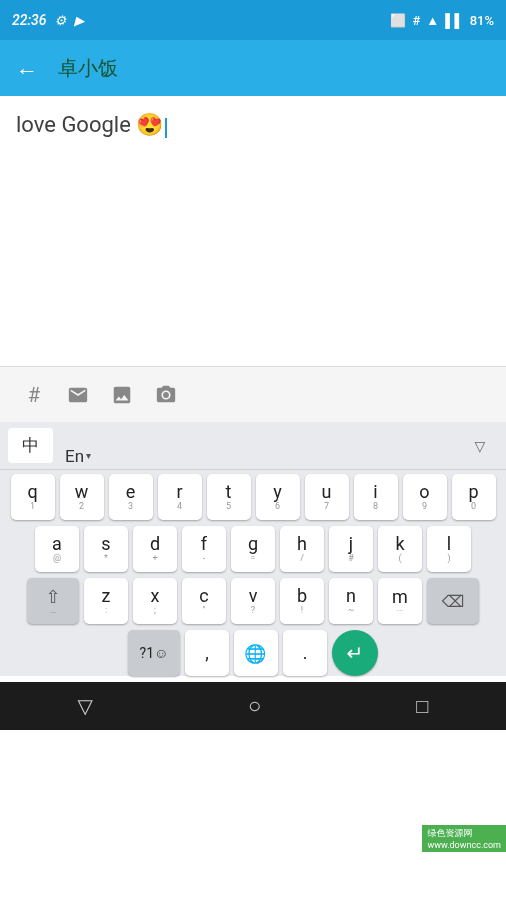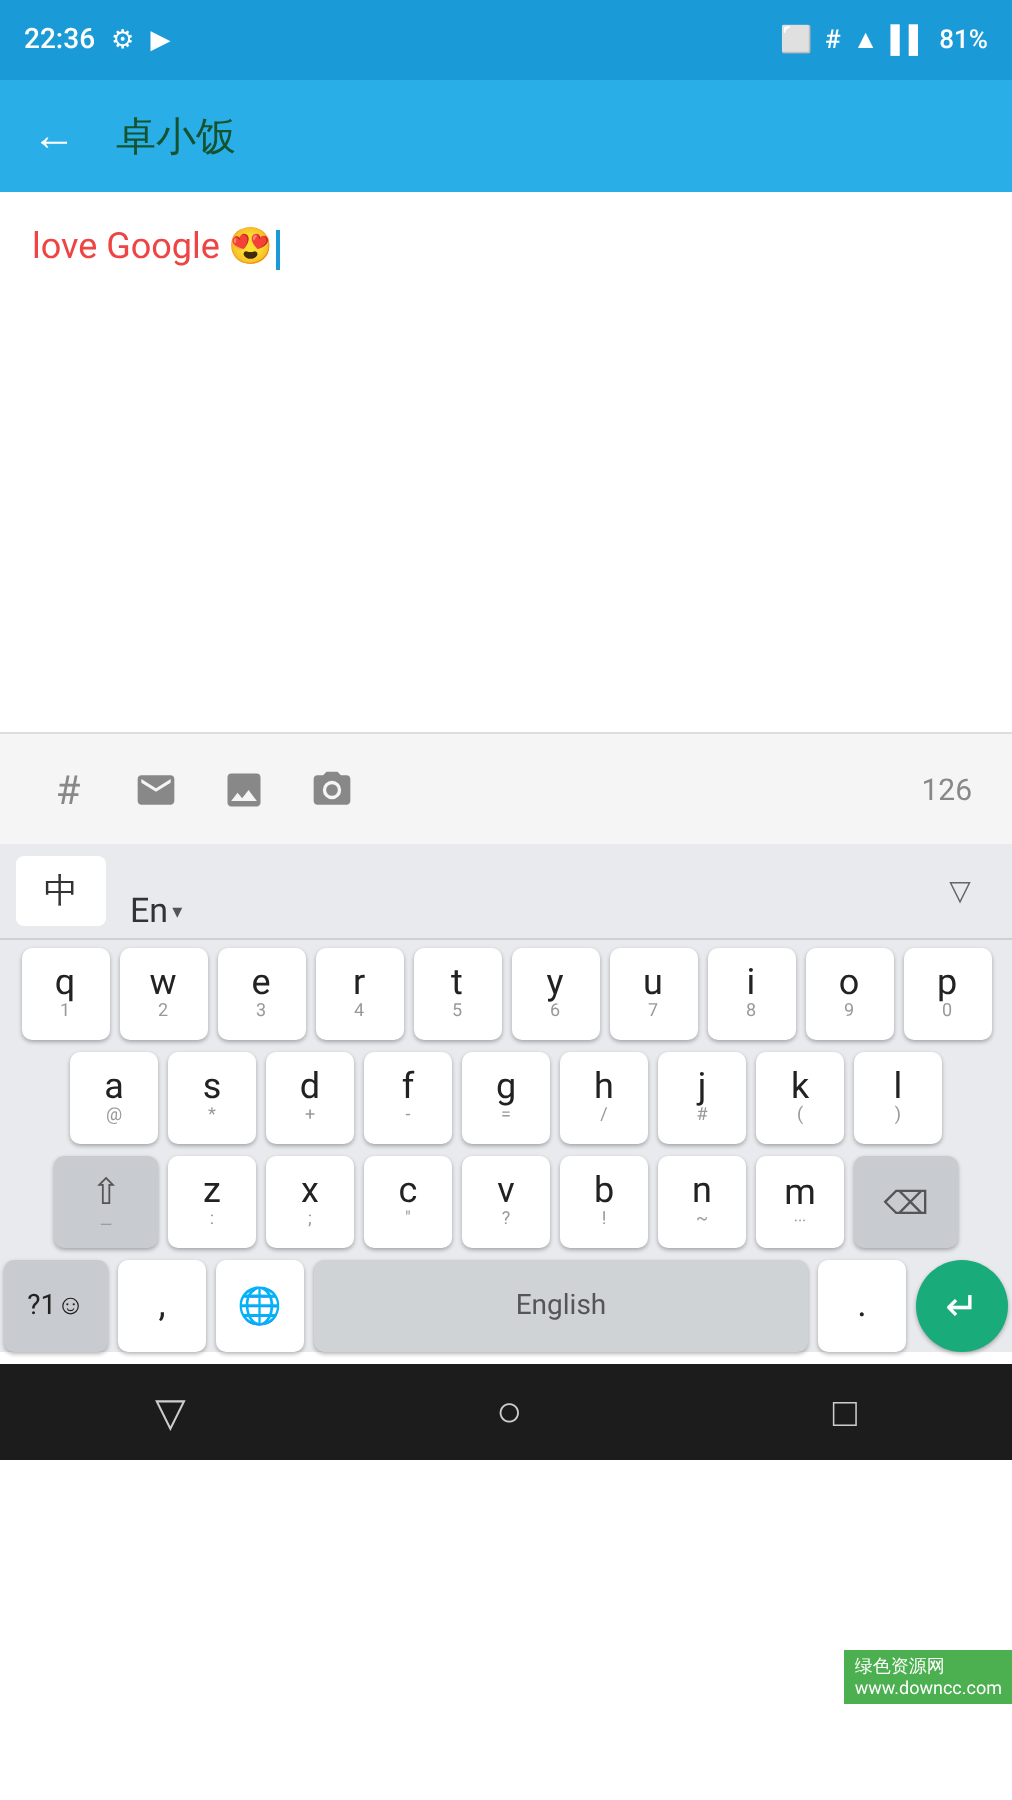--- a/index.html
+++ b/index.html
@@ -17,21 +17,21 @@
       background: #1a9ad7;
       height: 40px;
       display: flex;
       align-items: center;
       justify-content: space-between;
       padding: 0 12px;
       color: white;
       font-size: 14px;
       font-weight: 500;
     }
-    .status-left { display: flex; align-items: center; gap: 8px; }
+    .status-left { display: flex; align-items: center; gap: 8px; font-style: italic; }
     .status-right { display: flex; align-items: center; gap: 6px; font-size: 13px; }
 
     
     .app-bar {
       background: #29aee8;
       height: 56px;
       display: flex;
       align-items: center;
       padding: 0 16px;
       gap: 20px;
@@ -49,22 +49,22 @@
     }
 
     
     .message-area {
       background: #fff;
       height: 270px;
       padding: 16px;
       position: relative;
     }
     .message-text {
-      font-size: 18px;
-      color: #ef4444;
+      font-size: 22px;
+      color: #404040;
     }
     .cursor {
       display: inline-block;
       width: 2px;
       height: 20px;
       background: #1a9ad7;
       vertical-align: middle;
       margin-left: 1px;
       animation: blink 1s infinite;
     }
@@ -293,21 +293,20 @@
   <div class="toolbar-icon">
     <svg class="icon-svg" viewBox="0 0 24 24">
         <path d="M21 19V5c0-1.1-.9-2-2-2H5c-1.1 0-2 .9-2 2v14c0 1.1.9 2 2 2h14c1.1 0 2-.9 2-2zM8.5 13.5l2.5 3.01L14.5 12l4.5 6H5l3.5-4.5z"></path>
       </svg>
   </div>
   <div class="toolbar-icon">
     <svg class="icon-svg" viewBox="0 0 24 24">
         <path d="M12 15.2A3.2 3.2 0 1 0 12 8.8a3.2 3.2 0 0 0 0 6.4zM9 2L7.17 4H4c-1.1 0-2 .9-2 2v12c0 1.1.9 2 2 2h16c1.1 0 2-.9 2-2V6c0-1.1-.9-2-2-2h-3.17L15 2H9zm3 15a5 5 0 1 1 0-10 5 5 0 0 1 0 10z"></path>
       </svg>
   </div>
-  <span class="char-count">126</span>
 </div>
 
 <div class="keyboard-container">
 
   <div class="lang-row">
     <div class="lang-zh">中</div>
     <div class="lang-en">
       <span>En</span>
       <span class="small-arrow">▾</span>
     </div>
@@ -440,23 +439,20 @@
     <div class="key-row" style="align-items:center;">
       <div class="key key-special key-num-sym">
         <span class="key-main" style="font-size:14px;">?1☺</span>
       </div>
       <div class="key key-letter">
         <span class="key-main">,</span>
       </div>
       <div class="key key-globe">
         <span style="font-size:18px;">🌐</span>
       </div>
-      <div class="key key-space" style="display:flex;align-items:center;justify-content:center;">
-        <span style="font-size:14px;color:#555;">English</span>
-      </div>
       <div class="key key-period">
         <span class="key-main">.</span>
       </div>
       <div class="key key-enter" style="display:flex;align-items:center;justify-content:center;background:#1aab7a;border-radius:50%;width:46px;height:46px;box-shadow:0 1px 2px rgba(0,0,0,0.3);">
         <span class="key-enter-icon">↵</span>
       </div>
     </div>
 
   </div>
 </div>

